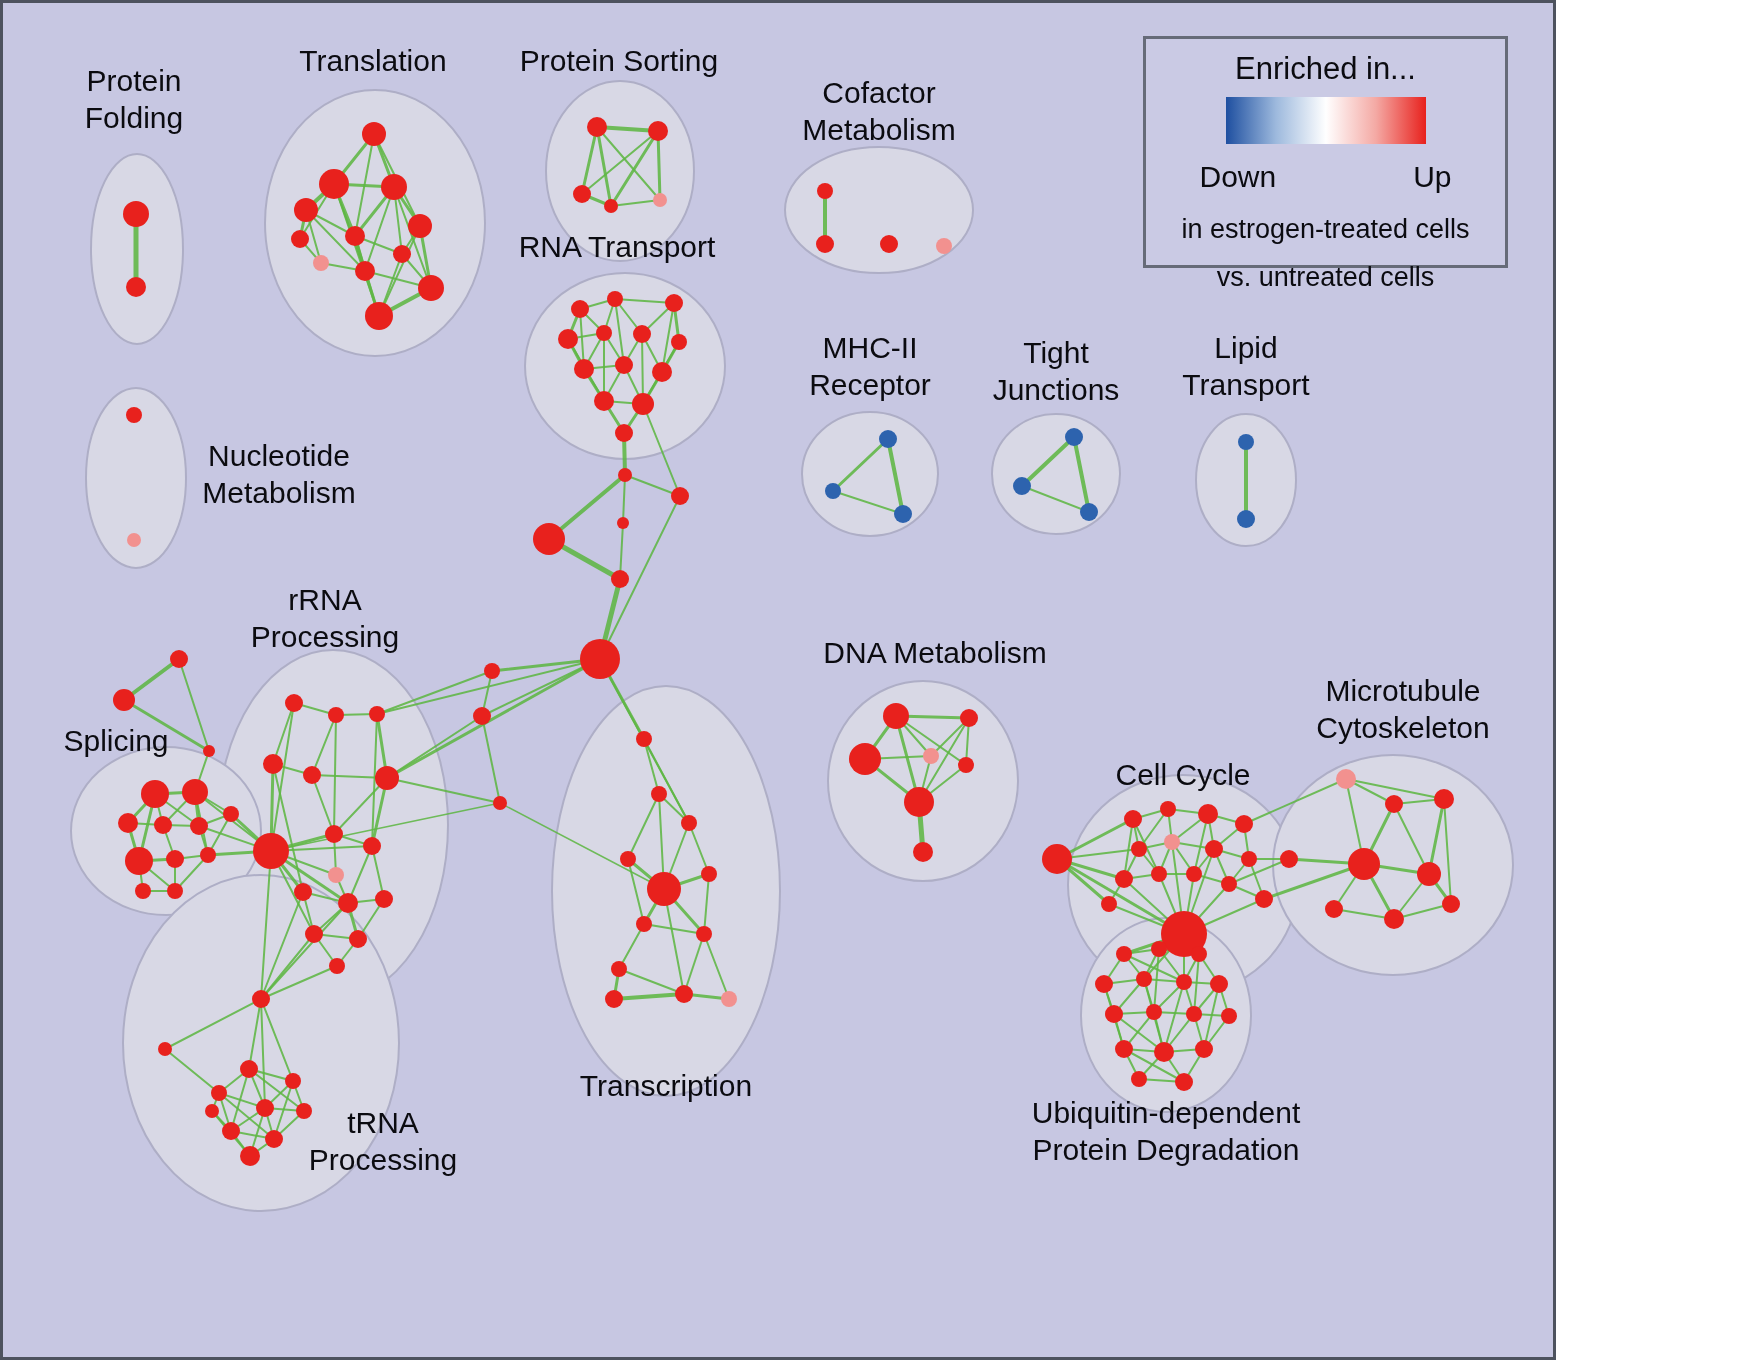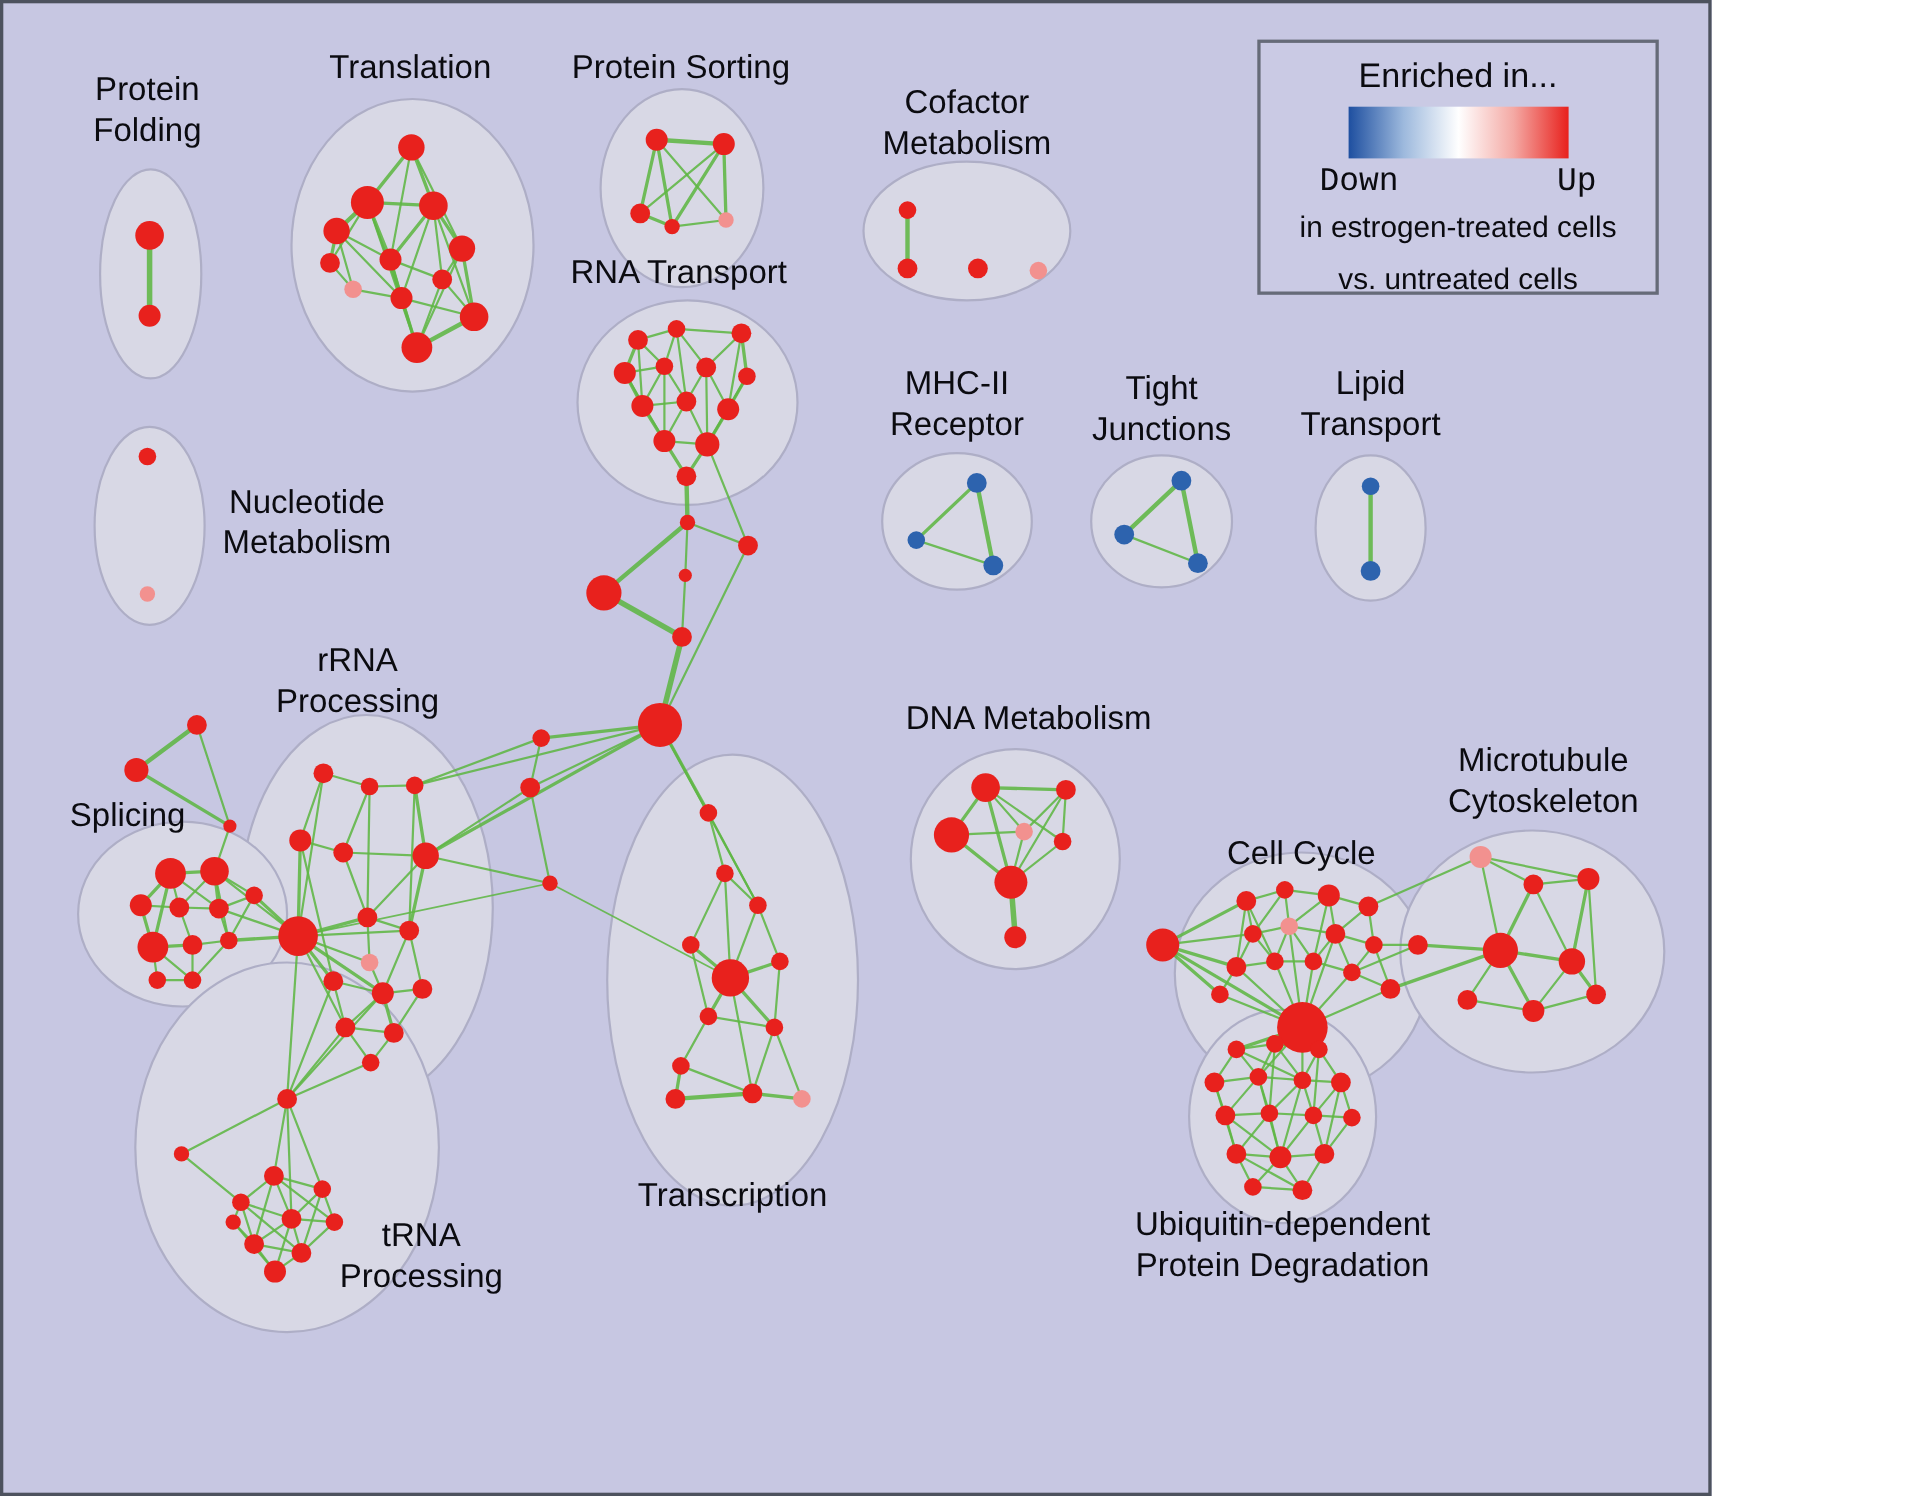--- a/index.html
+++ b/index.html
@@ -7,24 +7,24 @@
     position:relative;width:1556px;height:1360px;box-sizing:border-box;
     border:3px solid #4d525e;overflow:hidden;background:#c7c7e2;
   }
   #net{position:absolute;left:0;top:0;}
   .legend{
     position:absolute;left:1140px;top:33px;width:365px;height:232px;
     box-sizing:border-box;border:3px solid #666b78;background:rgba(210,210,232,0.35);
   }
   .legend-title{margin-top:12px;text-align:center;font-size:31px;color:#0b0b10;}
   .legend-bar{width:200px;height:47px;margin:10px auto 0 auto;}
-  .legend-row{width:252px;margin:5px auto 0 auto;display:flex;justify-content:space-between;
-    font-size:30px;color:#0b0b10;font-family:Liberation Mono, monospace;}
+  .legend-row{width:252px;margin:16px auto 0 auto;display:flex;justify-content:space-between;
+    font-size:30px;color:#0b0b10;}
   .legend-caption{text-align:center;font-size:27px;line-height:34px;color:#0b0b10;margin-top:14px;}
-  .legend-caption.first{margin-top:6px;}
+  .legend-caption.first{margin-top:18px;}
 </style>
 </head>
 <body>
 
 <div class="figure" id="figure" style="background: rgb(199, 199, 226);">
   <svg id="net" width="1750" height="1360" viewBox="0 0 1750 1360">
       <ellipse cx="134" cy="246" rx="46" ry="95" fill="#d8d8e5" stroke="#aeaec6" stroke-width="2"></ellipse>
       <ellipse cx="372" cy="220" rx="110" ry="133" fill="#d8d8e5" stroke="#aeaec6" stroke-width="2"></ellipse>
       <ellipse cx="617" cy="168" rx="74" ry="90" fill="#d8d8e5" stroke="#aeaec6" stroke-width="2"></ellipse>
       <ellipse cx="876" cy="207" rx="94" ry="63" fill="#d8d8e5" stroke="#aeaec6" stroke-width="2"></ellipse>

